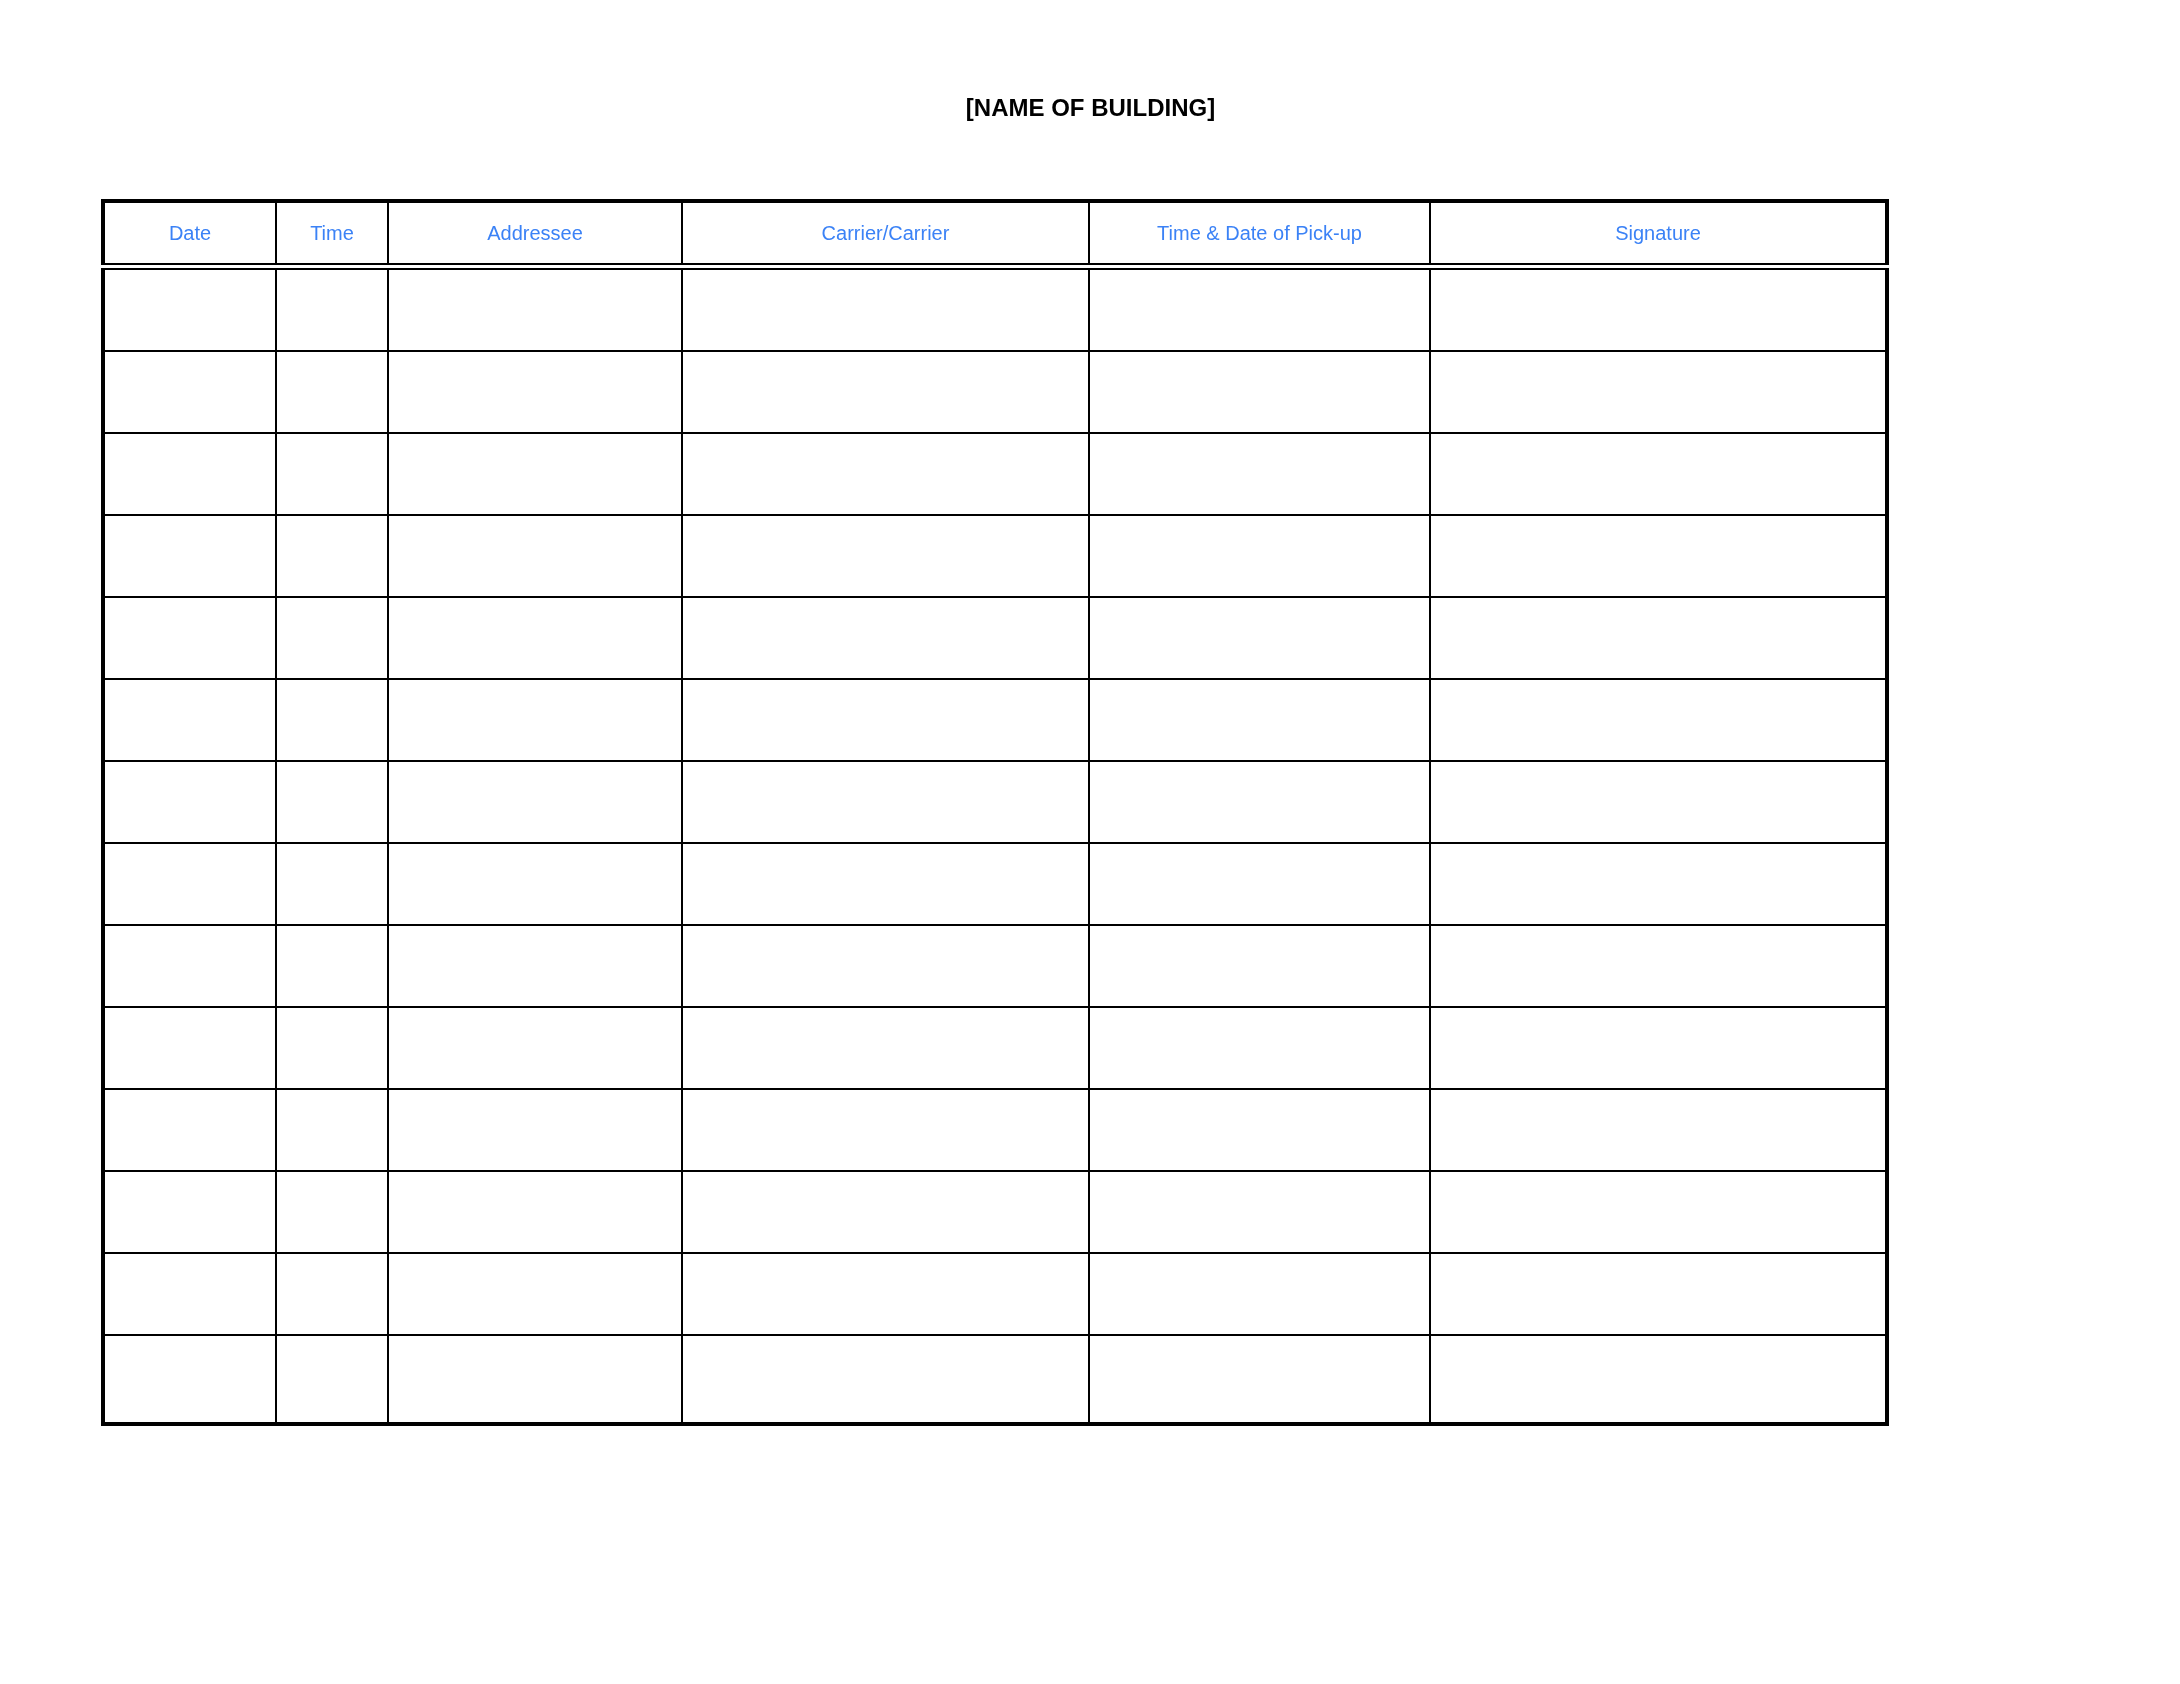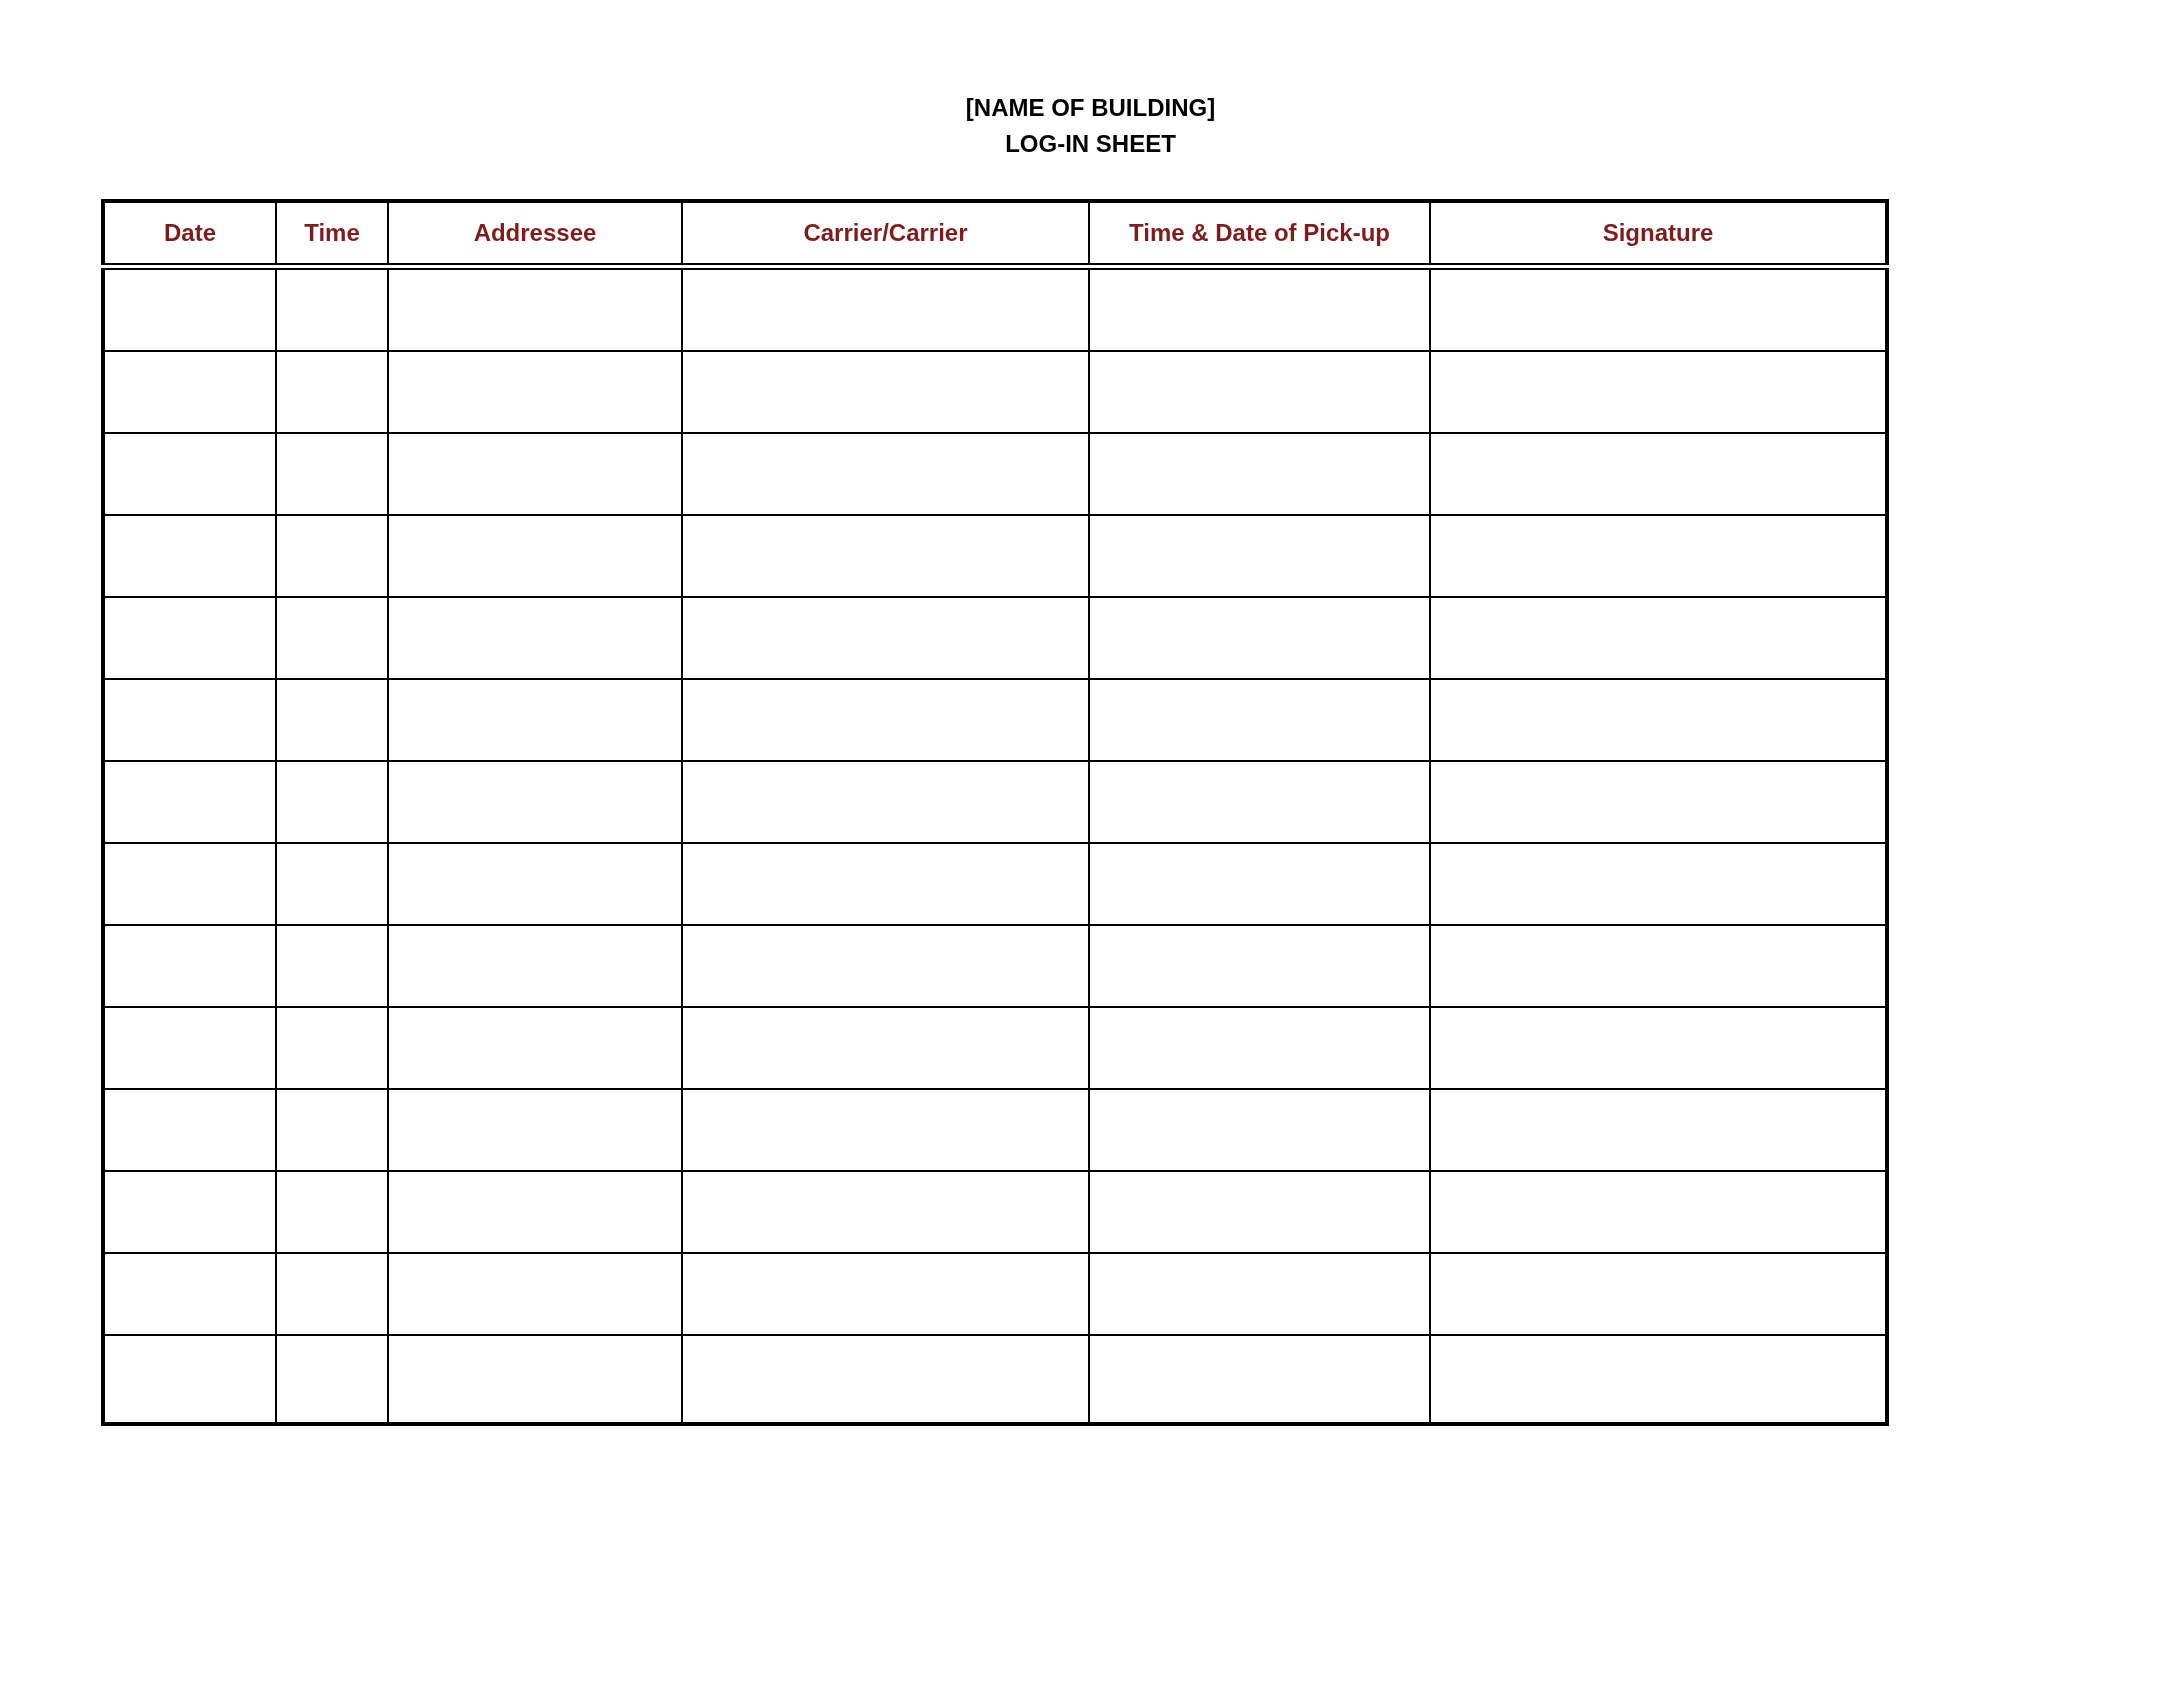--- a/index.html
+++ b/index.html
@@ -31,23 +31,23 @@
     table-layout: fixed;
     border-collapse: collapse;
     background: #ffffff;
     border: 4.3px solid #000000;
   }
   table.log-table th {
     border: 2.6px solid #000000;
     border-bottom: 7.7px double #000000;
     height: 60px;
     padding: 0;
-    font-size: 24px;
-    font-weight: bold;
-    color: #7f1d1d;
+    font-size: 20px;
+    font-weight: normal;
+    color: #3b82f6;
     background: #ffffff;
   }
   table.log-table td {
     border: 2.6px solid #000000;
     height: 80px;
     padding: 0;
     background: #ffffff;
   }
   table.log-table tr.row-last td { height: 86px; }
   .hwrap {
@@ -60,21 +60,20 @@
   }
   .hwrap span { white-space: nowrap; }
 </style>
 </head>
 <body>
 
 <div class="page">
 
   <div class="title-block">
     <div class="title-line">[NAME OF BUILDING]</div>
-    <div class="title-line">LOG-IN SHEET</div>
   </div>
 
   <table class="log-table">
     <colgroup>
       <col style="width:173px">
       <col style="width:112px">
       <col style="width:294px">
       <col style="width:407px">
       <col style="width:341px">
       <col style="width:457px">

